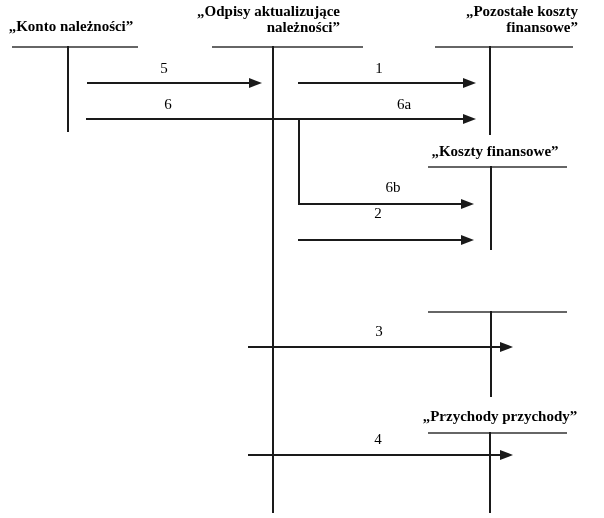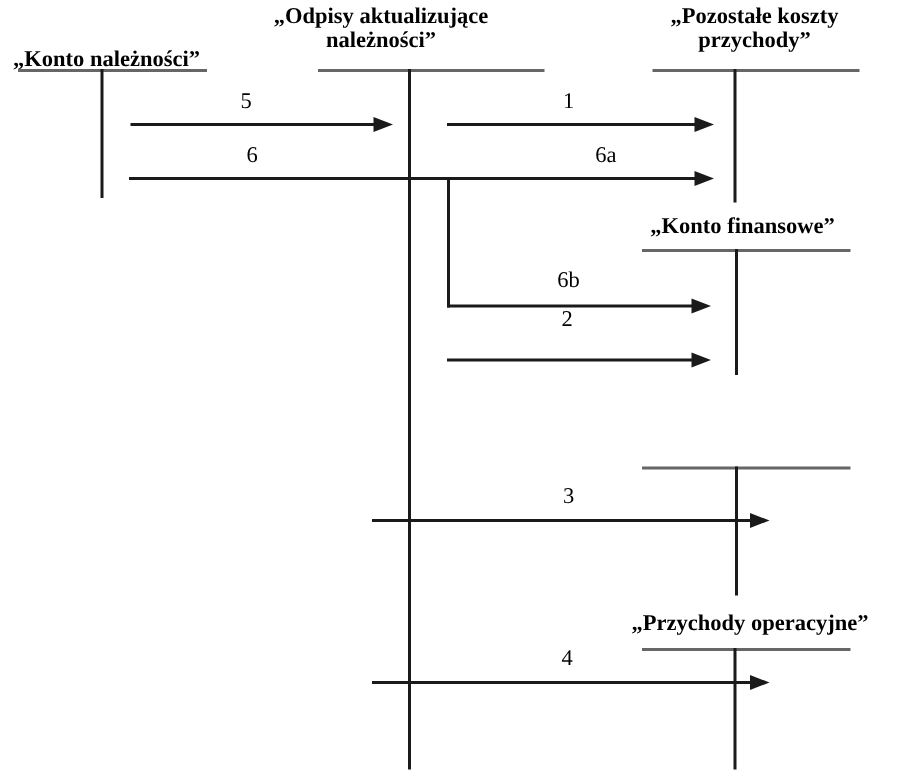--- a/index.html
+++ b/index.html
@@ -10,21 +10,21 @@
     font-family:"Liberation Serif", serif;
     color:#000;
     overflow:hidden;
   }
   .title{
     position:absolute;
     transform:translateX(-50%);
     font-weight:bold;
     font-size:15px;
     line-height:16px;
-    text-align:center;
+    text-align:right;
     white-space:normal;
   }
   .title.nowrap{white-space:nowrap;}
   .acc-h{
     position:absolute;height:2px;
     background:var(--accline,#666666);
   }
   .acc-v{
     position:absolute;width:2px;
     background:var(--line,#1a1a1a);
@@ -49,57 +49,57 @@
     font-size:15px;line-height:15px;
     text-align:center;
     white-space:nowrap;
   }
 </style>
 </head>
 <body>
 
 <div class="canvas">
 
-  <div class="title nowrap" style="left:71px;top:32px">„Konto należności”</div>
+  <div class="title nowrap" style="left:71px;top:18px">„Konto należności”</div>
   <div class="acc-h" style="left:12px;top:46px;width:126px"></div>
   <div class="acc-v" style="left:67px;top:46px;height:86px"></div>
 
   <div class="title" style="left:254px;top:3px;width:172px">„Odpisy aktualizujące należności”</div>
   <div class="acc-h" style="left:212px;top:46px;width:151px"></div>
   <div class="acc-v" style="left:272px;top:46px;height:467px"></div>
 
-  <div class="title" style="left:503px;top:3px;width:150px">„Pozostałe koszty przychody”</div>
+  <div class="title" style="left:503px;top:3px;width:150px">„Pozostałe koszty finansowe”</div>
   <div class="acc-h" style="left:435px;top:46px;width:138px"></div>
   <div class="acc-v" style="left:489px;top:46px;height:89px"></div>
 
-  <div class="title nowrap" style="left:495px;top:143px">„Konto finansowe”</div>
+  <div class="title nowrap" style="left:495px;top:143px">„Koszty finansowe”</div>
   <div class="acc-h" style="left:428px;top:166px;width:139px"></div>
   <div class="acc-v" style="left:490px;top:166px;height:84px"></div>
 
   <div class="acc-h" style="left:428px;top:311px;width:139px"></div>
   <div class="acc-v" style="left:490px;top:311px;height:86px"></div>
 
-  <div class="title nowrap" style="left:500px;top:408px">„Przychody operacyjne”</div>
+  <div class="title nowrap" style="left:500px;top:408px">„Przychody przychody”</div>
   <div class="acc-h" style="left:428px;top:432px;width:139px"></div>
   <div class="acc-v" style="left:489px;top:432px;height:81px"></div>
 
   <div class="flbl" style="left:164px;top:61px">5</div>
   <div class="arr-h" style="left:87px;top:82px;width:163px"></div>
   <div class="head" style="left:249px;top:78px"></div>
 
   <div class="flbl" style="left:379px;top:61px">1</div>
   <div class="arr-h" style="left:298px;top:82px;width:166px"></div>
   <div class="head" style="left:463px;top:78px"></div>
 
   <div class="flbl" style="left:168px;top:97px">6</div>
   <div class="flbl" style="left:404px;top:97px">6a</div>
   <div class="arr-h" style="left:86px;top:118px;width:378px"></div>
   <div class="head" style="left:463px;top:114px"></div>
 
-  <div class="flbl" style="left:379px;top:180px">6b</div>
+  <div class="flbl" style="left:393px;top:180px">6b</div>
   <div class="arr-v" style="left:298px;top:119px;height:86px"></div>
   <div class="arr-h" style="left:298px;top:203px;width:164px"></div>
   <div class="head" style="left:461px;top:199px"></div>
 
   <div class="flbl" style="left:378px;top:206px">2</div>
   <div class="arr-h" style="left:298px;top:239px;width:164px"></div>
   <div class="head" style="left:461px;top:235px"></div>
 
   <div class="flbl" style="left:379px;top:324px">3</div>
   <div class="arr-h" style="left:248px;top:346px;width:253px"></div>

